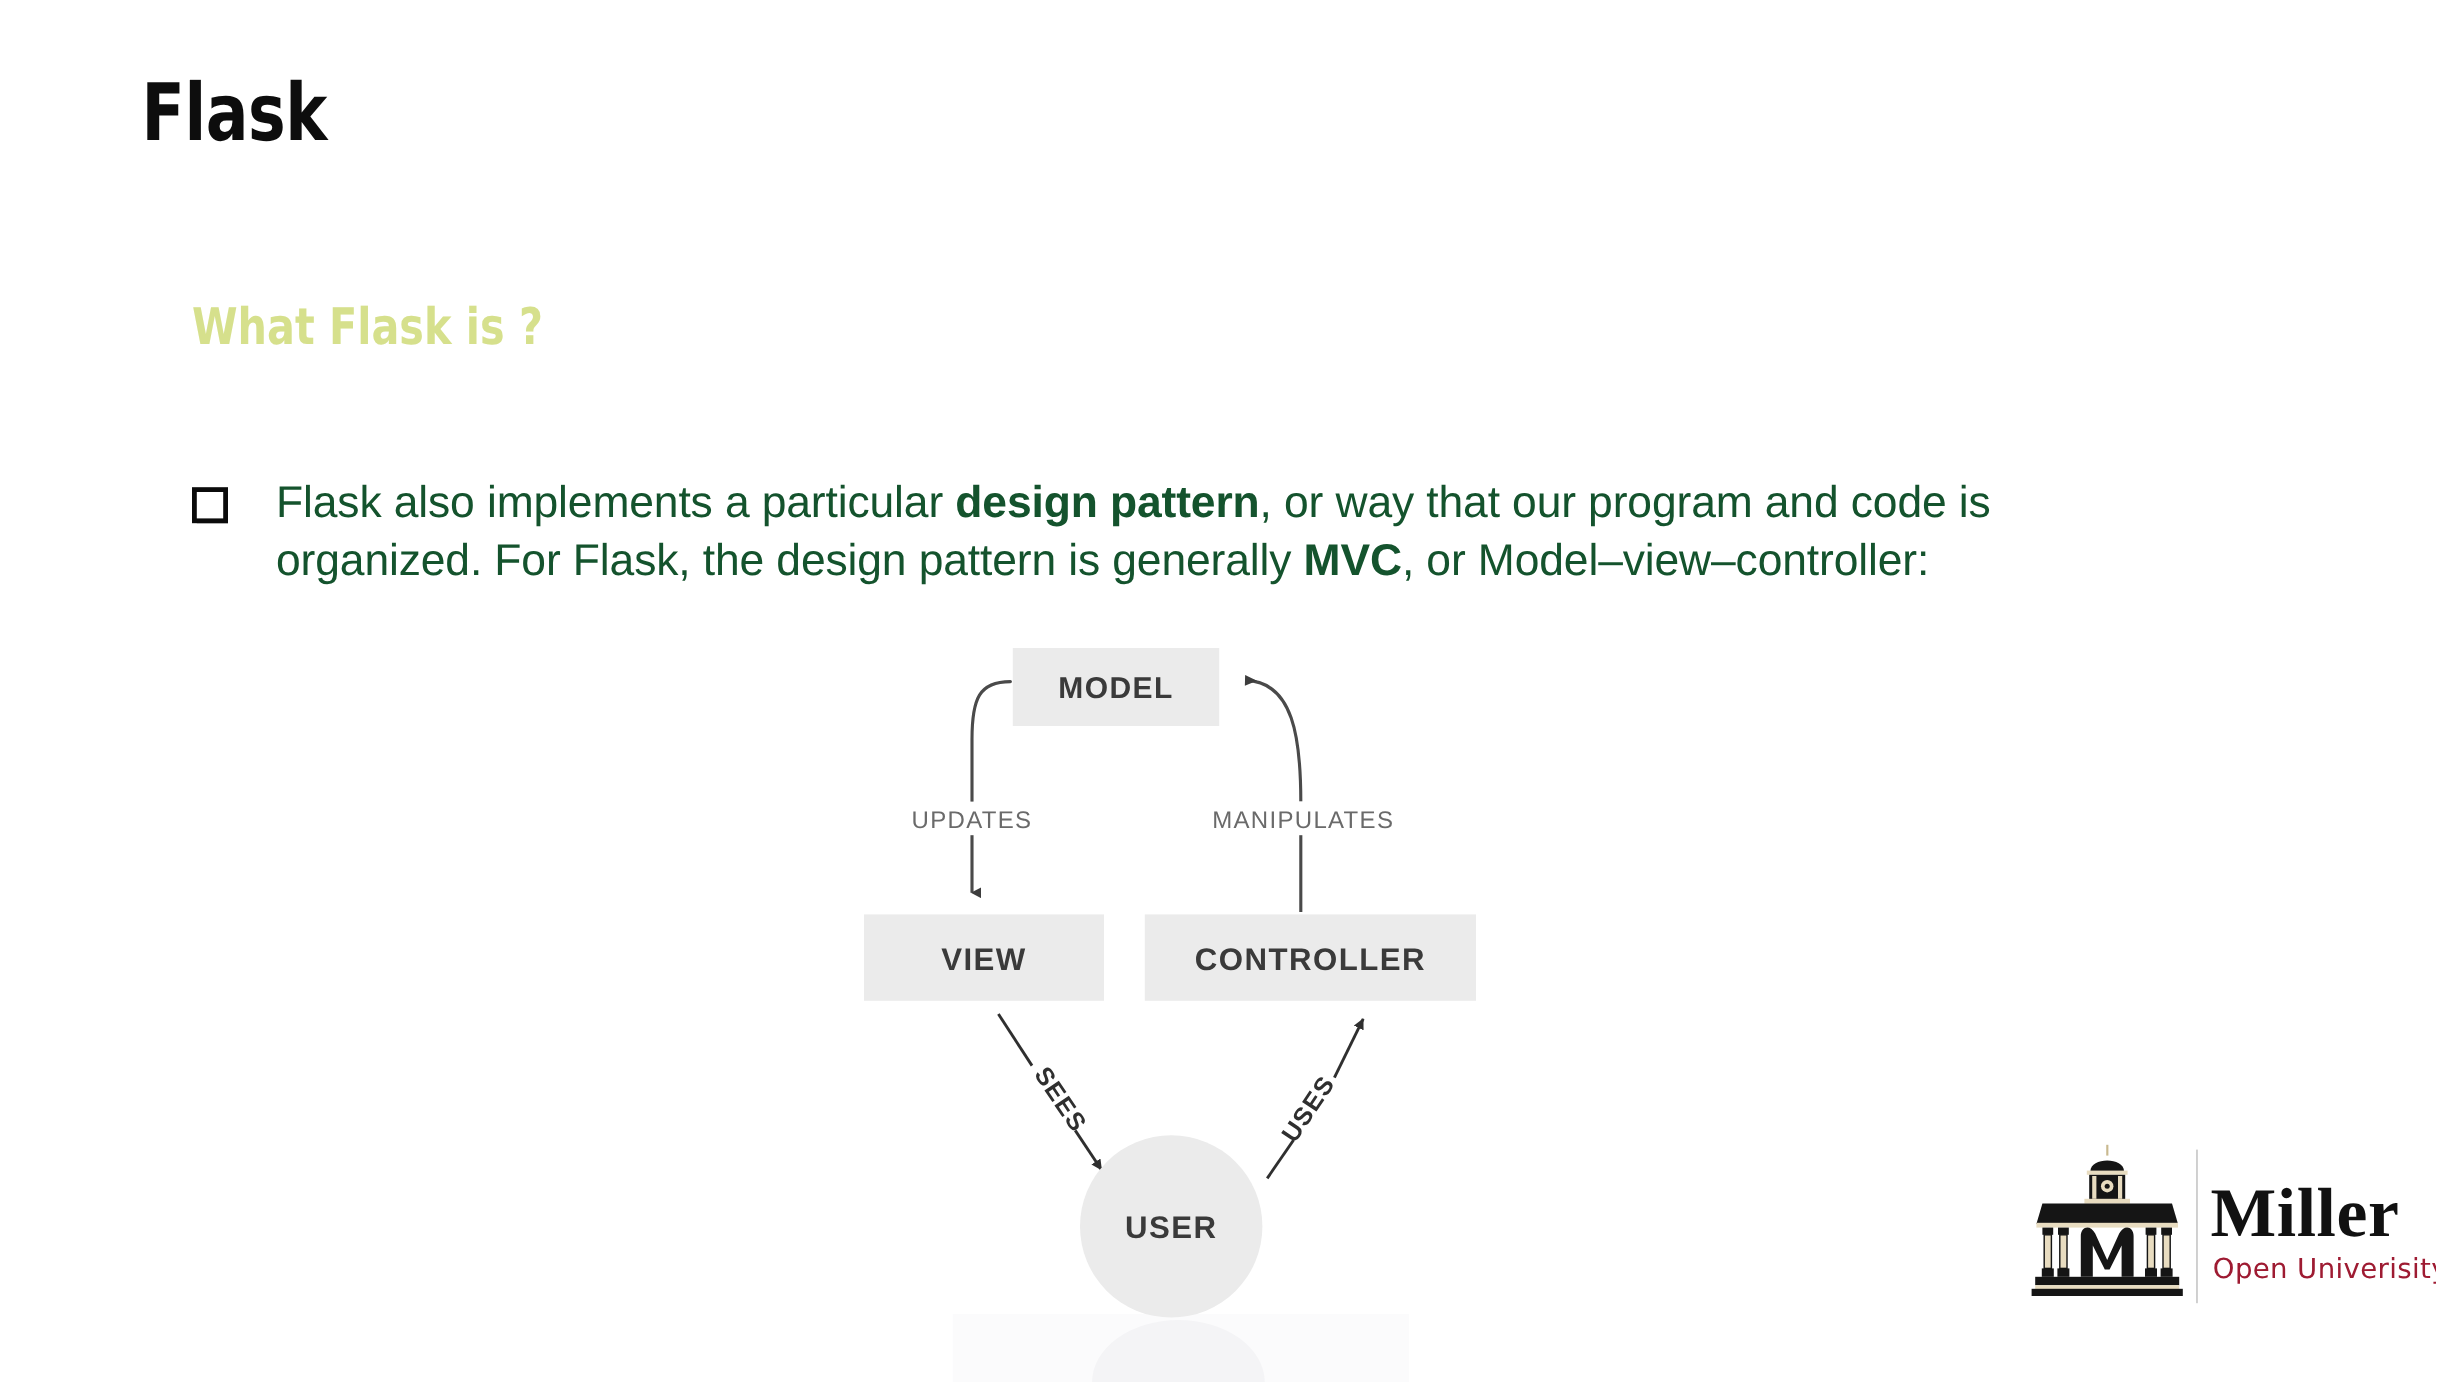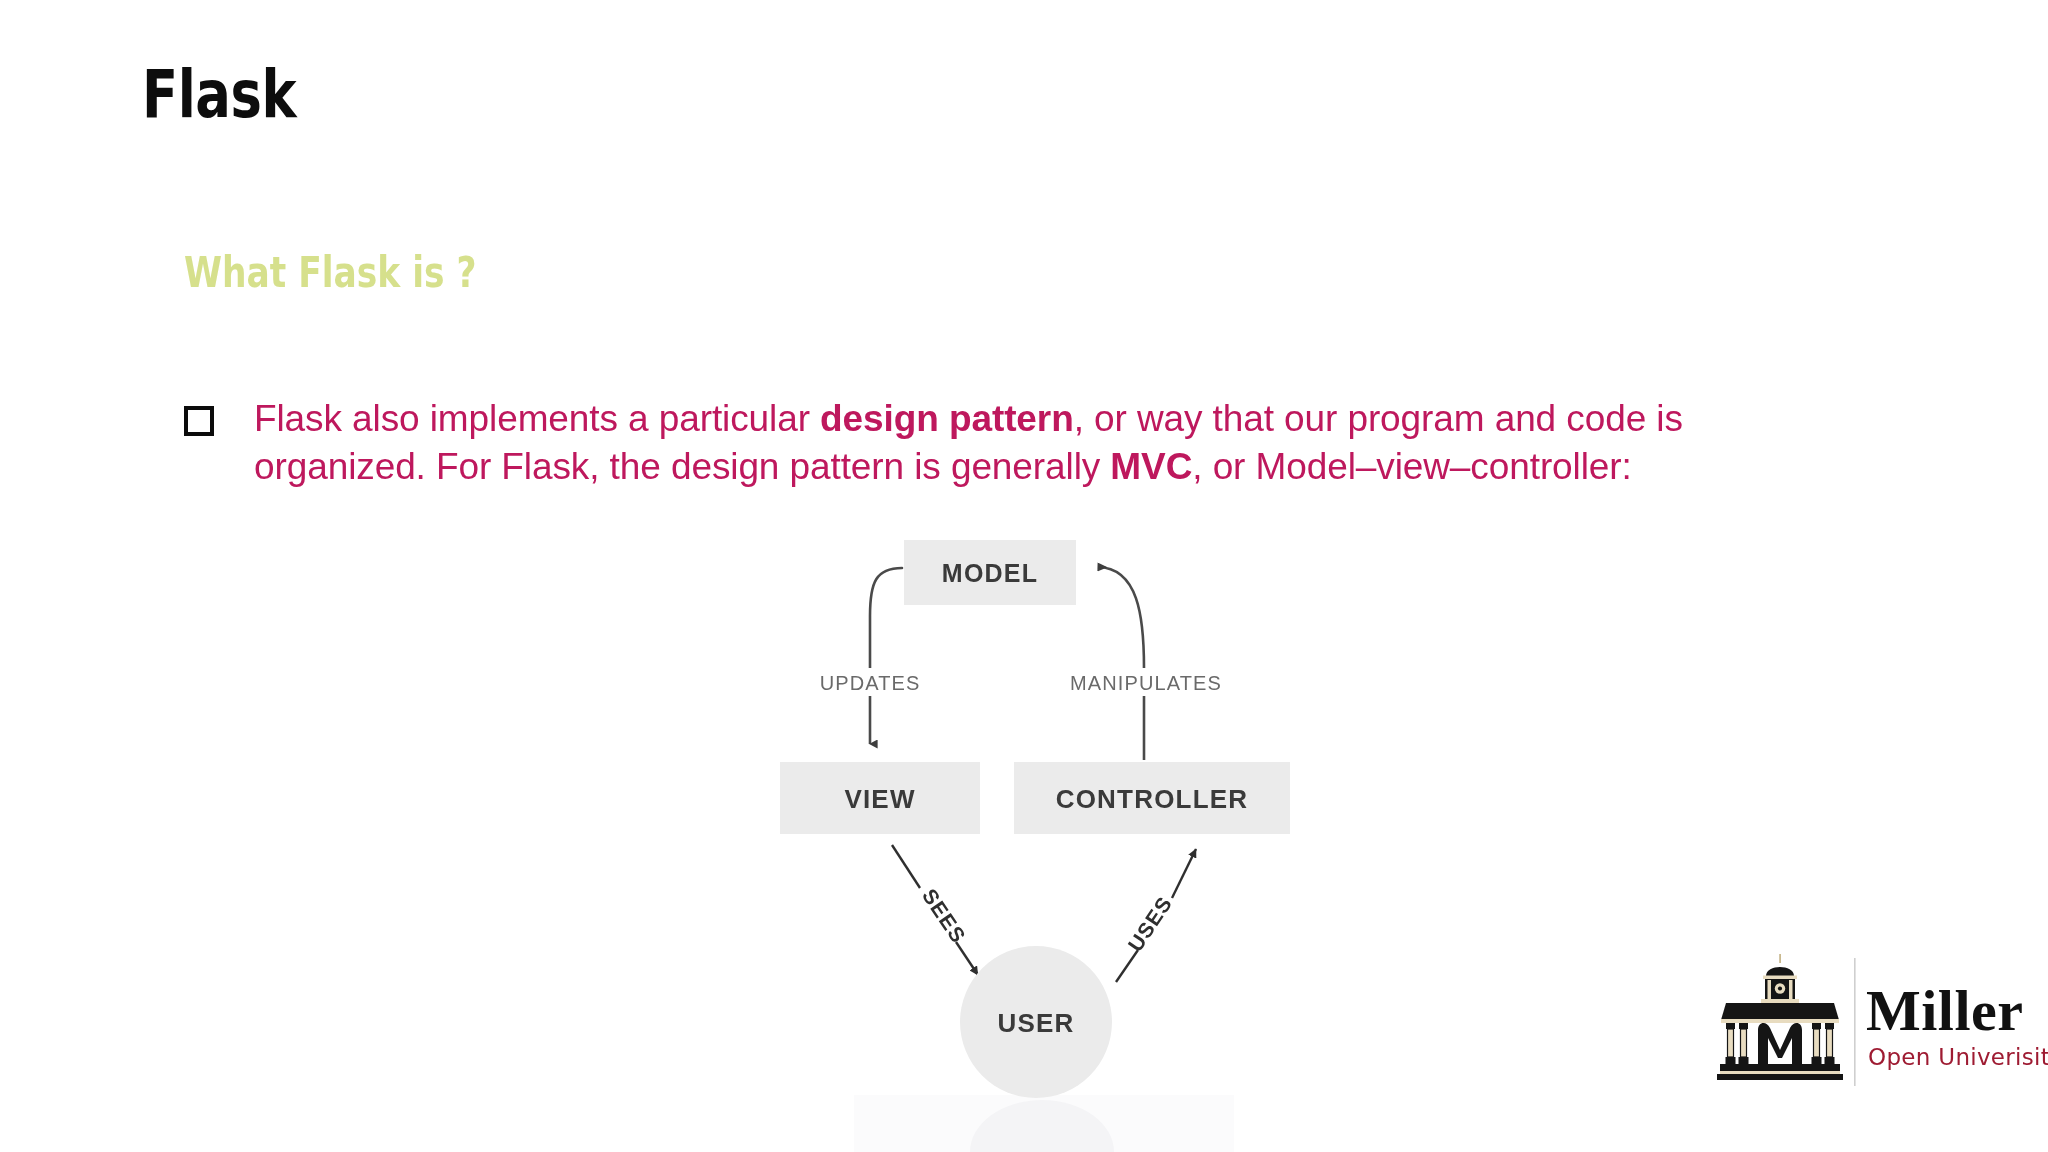--- a/index.html
+++ b/index.html
@@ -13,21 +13,20 @@
     position: relative;
     overflow: hidden;
     font-family: "Liberation Sans", sans-serif;
     -webkit-font-smoothing: antialiased;
   }
 
   #slide {
     position: absolute;
     inset: 0;
     background: #ffffff;
-    margin-left: 24px;
   }
 
   
   .slide-title {
     position: absolute;
     left: 118px;
     top: 62px;
     font-family: "DejaVu Sans", sans-serif;
     font-size: 66px;
     font-weight: 700;
@@ -85,30 +84,30 @@
     top: 0px;
     width: 22px;
     height: 22px;
     border: 4px solid #0b0b0b;
     background: #ffffff;
   }
   .bullet-text {
     font-family: "Liberation Sans", sans-serif;
     font-size: 37px;
     line-height: 1.30;
-    color: #be185d;
+    color: #14532d;
     letter-spacing: -0.1px;
     max-width: 1560px;
   }
   .bullet-text b { font-weight: 700; }
 
   
   #mvc-diagram {
     position: absolute;
-    left: 700px;
+    left: 664px;
     top: 520px;
     width: 640px;
     height: 632px;
   }
   #mvc-diagram svg { display: block; }
 
   
   #miller-logo {
     position: absolute;
     left: 1690px;

